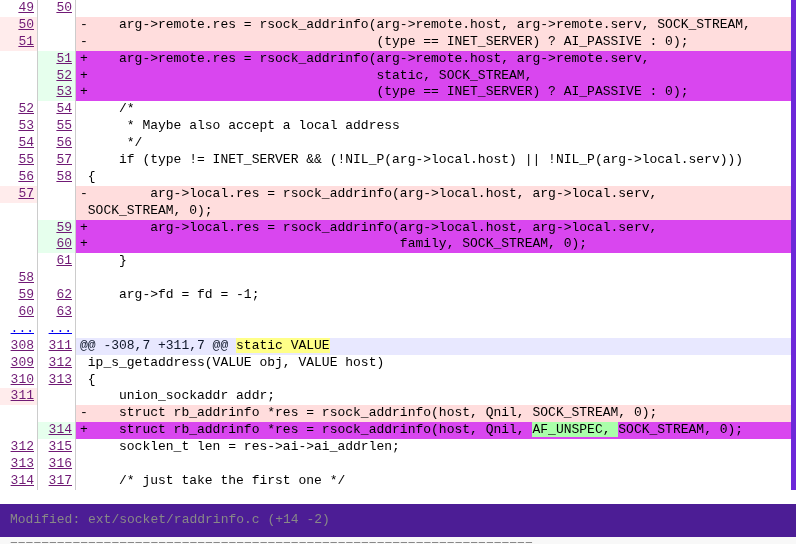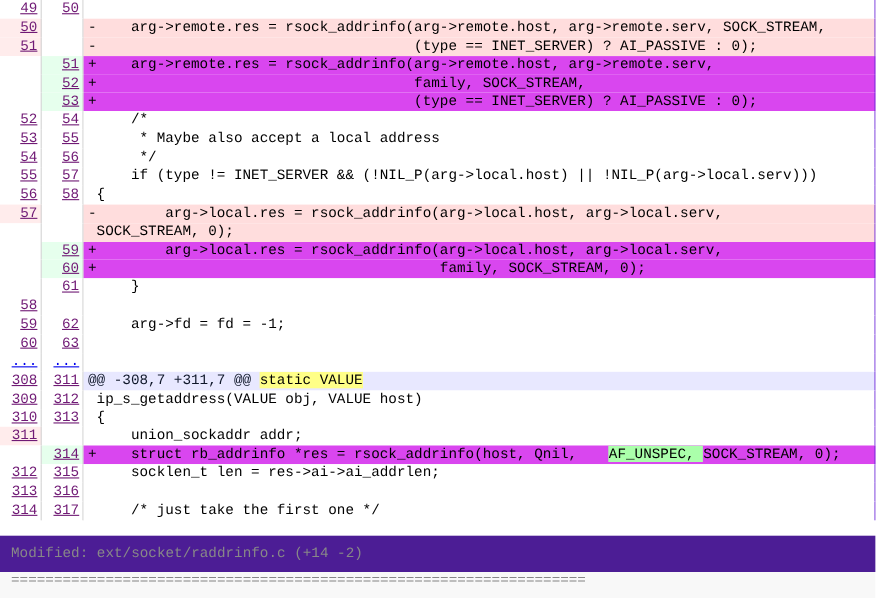--- a/index.html
+++ b/index.html
@@ -34,21 +34,21 @@
     background: #ffecec;
   }
   .line-col.active-new {
     background: #e6ffed;
   }
   .content-col {
     flex: 1;
     padding: 0 4px;
     white-space: pre;
     overflow: hidden;
-    border-right: 1px solid #6d28d9;
+    border-right: 5px solid #6d28d9;
     font-family: Liberation Mono, monospace;
   }
   .content-col.del {
     background: #ffdddd;
   }
   .content-col.add {
     background: #d946ef;
   }
   .content-col.ctx {
     background: #fff;
@@ -57,21 +57,20 @@
     background: #e8e8ff;
   }
   .hunk-meta {
     color: #0f172a;
   }
   .hunk-fn {
     background: #ffff88;
   }
   .added-span {
     background: #aaffaa;
-    margin-left: 21px;
   }
   .file-header {
     padding: 8px 10px;
     color: #888;
     background: #4c1d95;
   }
   .sep-line {
     color: #888;
     padding: 0 10px 8px 10px;
     background: #f8f8f8;
@@ -107,21 +106,21 @@
         <div class="content-col del">-                                     (type == INET_SERVER) ? AI_PASSIVE : 0);</div>
       </div>
       <div class="diff-row">
         <div class="line-col"></div>
         <div class="line-col active-new"><a>51</a></div>
         <div class="content-col add">+    arg-&gt;remote.res = rsock_addrinfo(arg-&gt;remote.host, arg-&gt;remote.serv,</div>
       </div>
       <div class="diff-row">
         <div class="line-col"></div>
         <div class="line-col active-new"><a>52</a></div>
-        <div class="content-col add">+                                     family, SOCK_STREAM,</div>
+        <div class="content-col add">+                                     static, SOCK_STREAM,</div>
       </div>
       <div class="diff-row">
         <div class="line-col"></div>
         <div class="line-col active-new"><a>53</a></div>
         <div class="content-col add">+                                     (type == INET_SERVER) ? AI_PASSIVE : 0);</div>
       </div>
       <div class="diff-row">
         <div class="line-col"></div>
         <div class="line-col"></div>
         <div class="content-col ctx"></div>
@@ -221,20 +220,25 @@
         <div class="line-col"><a>313</a></div>
         <div class="content-col ctx"> {</div>
       </div>
       <div class="diff-row">
         <div class="line-col active"><a>311</a></div>
         <div class="line-col"></div>
         <div class="content-col ctx">     union_sockaddr addr;</div>
       </div>
       <div class="diff-row">
         <div class="line-col"></div>
+        <div class="line-col"></div>
+        <div class="content-col del">-    struct rb_addrinfo *res = rsock_addrinfo(host, Qnil, SOCK_STREAM, 0);</div>
+      </div>
+      <div class="diff-row">
+        <div class="line-col"></div>
         <div class="line-col active-new"><a>314</a></div>
         <div class="content-col add">+    struct rb_addrinfo *res = rsock_addrinfo(host, Qnil, <span class="added-span">AF_UNSPEC, </span>SOCK_STREAM, 0);</div>
       </div>
       <div class="diff-row">
         <div class="line-col"><a>312</a></div>
         <div class="line-col"><a>315</a></div>
         <div class="content-col ctx">     socklen_t len = res-&gt;ai-&gt;ai_addrlen;</div>
       </div>
       <div class="diff-row">
         <div class="line-col"><a>313</a></div>

